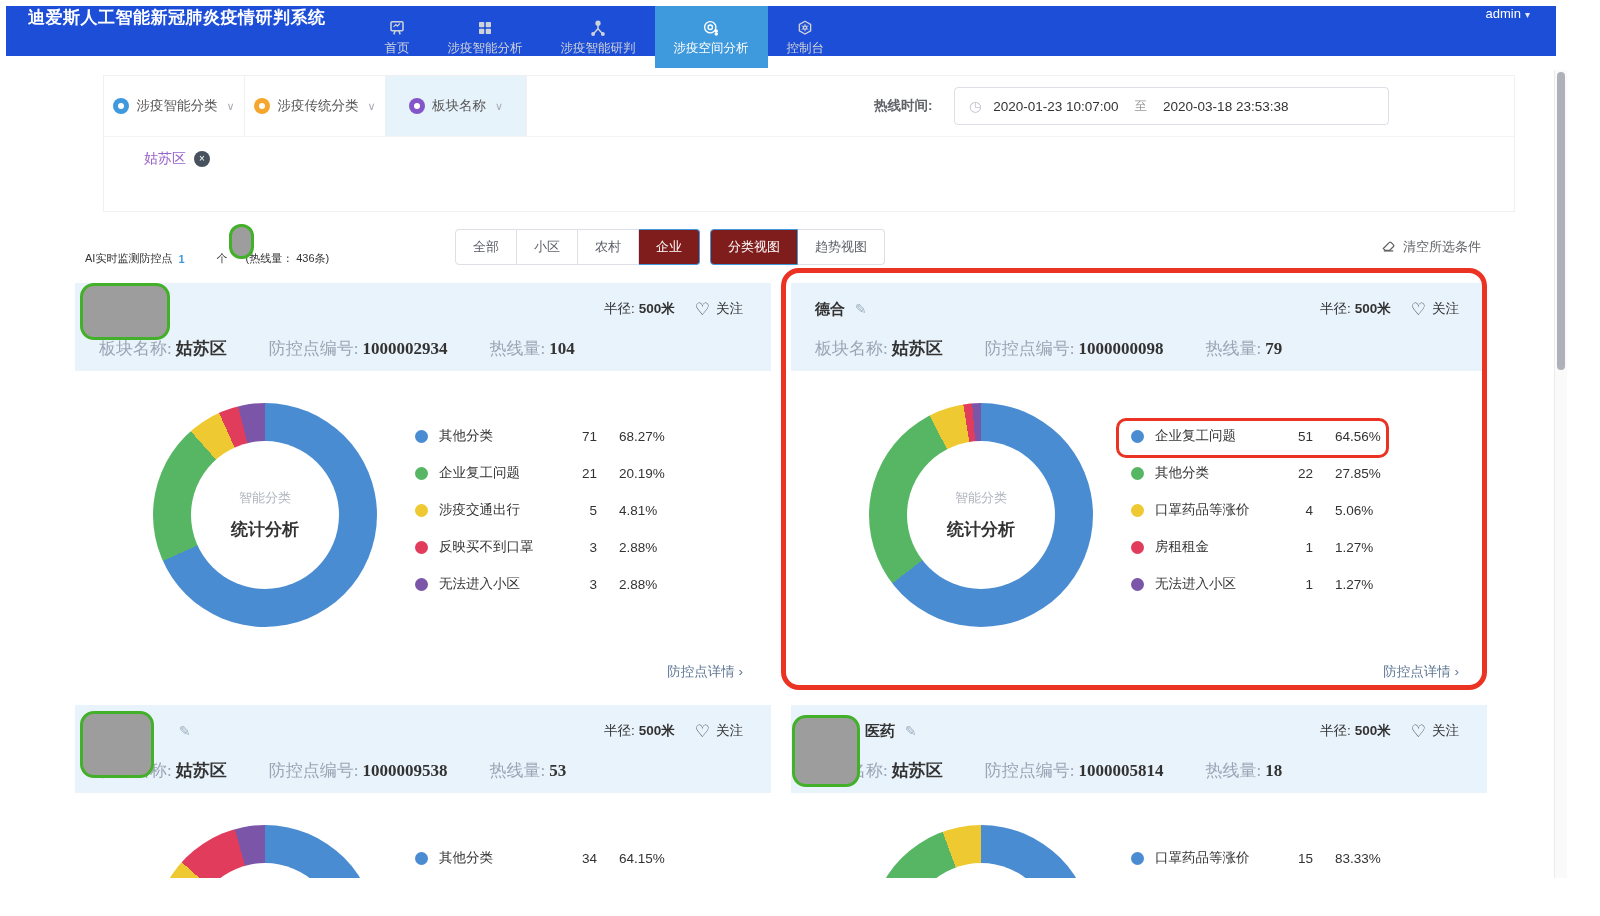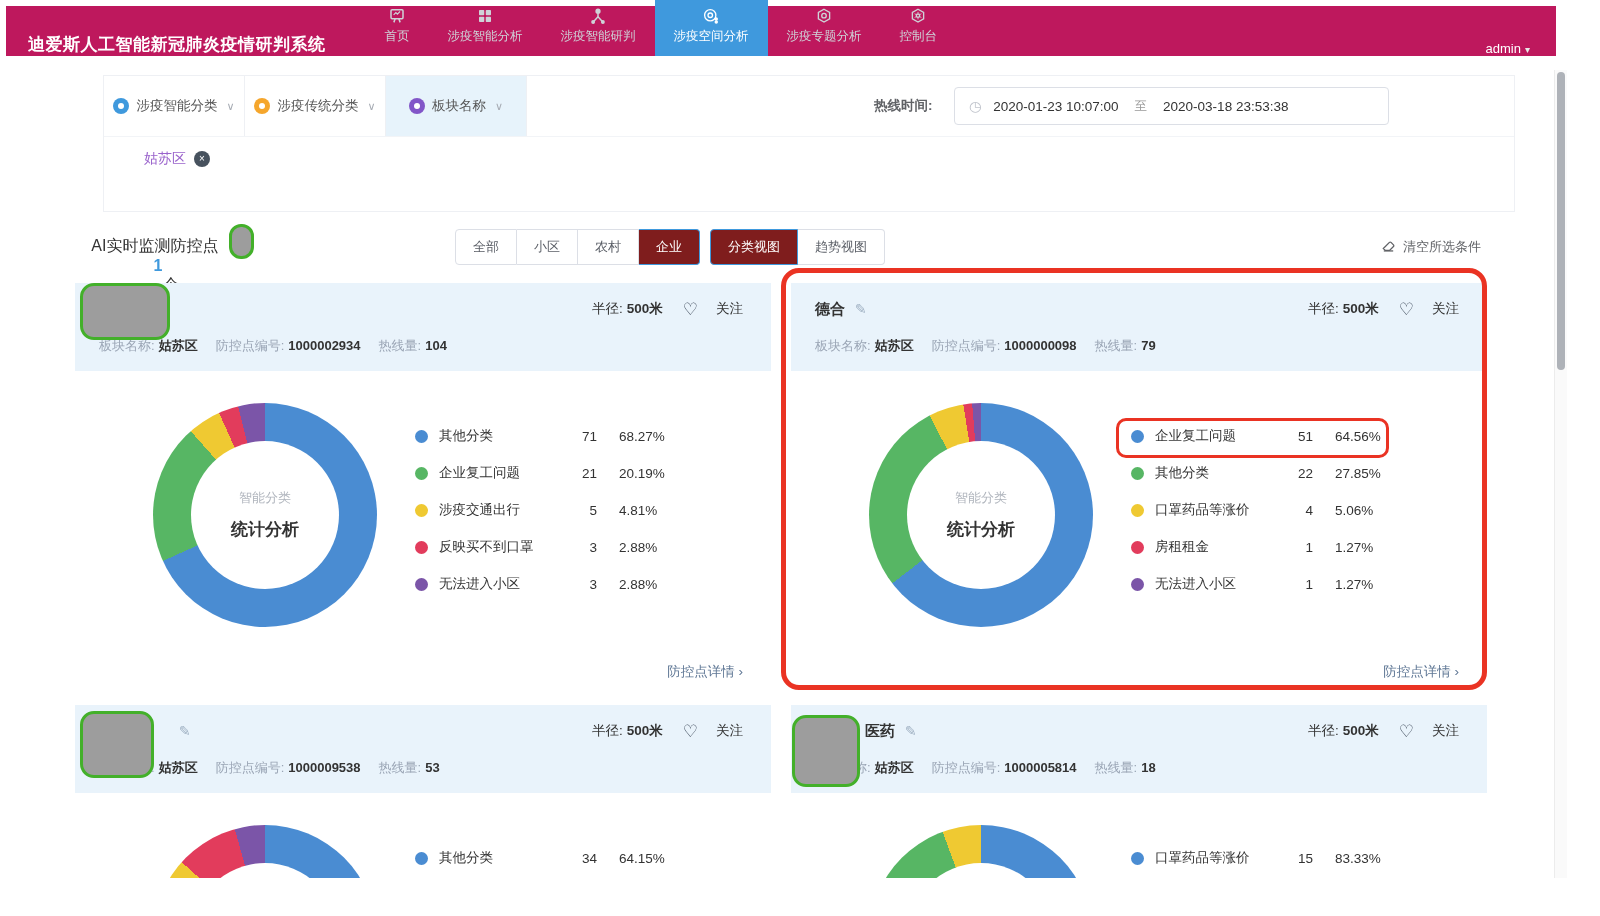--- a/index.html
+++ b/index.html
@@ -1,20 +1,20 @@
 <!DOCTYPE html>
 <html><head>
 <meta charset="utf-8">
 <style>
   html,body{margin:0;padding:0;background:#fff;}
   body{font-family:"Liberation Sans","DejaVu Sans",sans-serif;color:#333;}
   .page{position:relative;width:1600px;height:916px;background:#fff;overflow:hidden;}
 
   
-  .nav{position:absolute;left:6px;top:6px;width:1550px;height:50px;background:#be185d;display:flex;align-items:flex-end;box-sizing:border-box;}
+  .nav{position:absolute;left:6px;top:6px;width:1550px;height:50px;background:#1d4ed8;display:flex;align-items:flex-start;box-sizing:border-box;}
   .brand{color:#fff;font-size:17px;font-weight:bold;margin-left:22px;letter-spacing:.5px;white-space:nowrap;}
   .nav-items{display:flex;height:62px;margin-left:40px;}
   .nav-item{height:62px;padding:0 19px;display:flex;flex-direction:column;align-items:center;justify-content:center;color:#cfd3d8;cursor:pointer;}
   .nav-item .ico{height:20px;display:flex;align-items:center;justify-content:center;font-size:16px;line-height:20px;margin-bottom:2px;}
   .nav-item .ico svg{width:18px;height:18px;}
   .nav-item .lbl{font-size:12.5px;white-space:nowrap;}
   .nav-item.active{background:#3f99dd;color:#fff;}
   .nav-user{margin-left:auto;margin-right:26px;color:#fff;font-size:13px;white-space:nowrap;cursor:pointer;}
   .nav-user .caret{font-size:10px;margin-left:4px;color:#e8e8e8;}
 
@@ -29,43 +29,43 @@
   .time-label{position:absolute;left:770px;top:21px;font-size:13.5px;color:#606266;font-weight:bold;}
   .time-box{position:absolute;left:850px;top:11px;width:435px;height:38px;border:1px solid #dcdfe6;border-radius:4px;display:flex;align-items:center;box-sizing:border-box;font-size:13.5px;color:#333;cursor:text;background:#fff;}
   .time-box .clk{color:#c0c4cc;margin:0 12px 0 14px;font-size:14px;}
   .time-box .sep{color:#999;margin:0 16px;font-size:12.5px;}
   .tag{position:absolute;left:40px;top:74px;display:flex;align-items:center;gap:8px;}
   .tag .t-name{color:#9a63cc;font-size:14px;}
   .tag .t-close{width:16px;height:16px;border-radius:50%;background:#47525e;color:#fff;font-size:10px;line-height:16px;text-align:center;cursor:pointer;}
 
   
   .toolbar{position:absolute;left:75px;top:225px;width:1412px;height:44px;}
-  .tb-left{position:absolute;left:10px;top:11px;display:flex;align-items:center;font-size:16px;color:#333;flex-direction:column;}
+  .tb-left{position:absolute;left:10px;top:26px;display:flex;align-items:center;font-size:11px;color:#333;}
   .tb-left .cnt{color:#3f99dd;margin-left:6px;font-weight:bold;}
   .tb-left .unit{margin-left:32px;}
   .tb-left .hot{margin-left:18px;}
   .segs{position:absolute;left:380px;top:4px;display:flex;}
   .seg{height:34px;line-height:34px;padding:0 17px;border:1px solid #dcdfe6;border-left:none;background:#fff;font-size:13px;color:#5a5e66;cursor:pointer;white-space:nowrap;}
   .seg:first-child{border-left:1px solid #dcdfe6;border-radius:4px 0 0 4px;}
   .seg:last-child{border-radius:0 4px 4px 0;}
   .seg.active{background:#7f1d1d;border-color:#3f99dd;color:#fff;}
   .views{position:absolute;left:635px;top:4px;display:flex;}
   .clear{position:absolute;right:6px;top:13px;display:flex;align-items:center;gap:7px;font-size:13px;color:#606266;cursor:pointer;}
 
   
   .card{position:absolute;width:696px;height:410px;background:#fff;}
   .card-header{height:88px;background:#e9f3fb;box-sizing:border-box;padding:0 28px 0 24px;position:relative;}
   .ch-row1{position:absolute;left:24px;right:28px;top:14px;height:24px;display:flex;align-items:center;}
   .c-title{font-size:15px;font-weight:bold;color:#333;}
   .c-edit{font-size:14px;color:#9fb0c2;margin-left:10px;cursor:pointer;}
   .ch-right{margin-left:auto;display:flex;align-items:center;font-size:13.5px;color:#333;}
   .r-val{font-weight:bold;margin-left:4px;}
   .heart{font-size:17px;color:#3c4858;margin-left:20px;cursor:pointer;}
-  .follow{margin-left:18px;cursor:pointer;}
-  .ch-row2{position:absolute;left:24px;right:28px;top:54px;display:flex;gap:18px;font-size:13px;white-space:nowrap;}
+  .follow{margin-left:6px;cursor:pointer;}
+  .ch-row2{position:absolute;left:24px;right:28px;top:54px;display:flex;gap:42px;font-size:17px;white-space:nowrap;font-family:Liberation Serif, serif;}
   .f-label{color:#9aa5b5;}
   .f-val{color:#333;font-weight:bold;margin-left:4px;}
   .card-body{position:relative;height:322px;}
   .donut{position:absolute;left:78px;top:32px;width:224px;height:224px;border-radius:50%;}
   .hole{position:absolute;left:38px;top:38px;width:148px;height:148px;border-radius:50%;background:#fff;display:flex;flex-direction:column;align-items:center;justify-content:center;}
   .hl1{font-size:13px;color:#b0b5bd;margin-bottom:11px;}
   .hl2{font-size:17px;font-weight:bold;color:#333;}
   .legend{position:absolute;left:340px;top:55px;}
   .lg-row{display:flex;align-items:center;height:20px;margin-bottom:17px;font-size:13.5px;color:#333;cursor:pointer;}
   .lg-dot{width:13px;height:13px;border-radius:50%;margin-right:11px;flex:0 0 13px;}
@@ -131,29 +131,20 @@
               <circle cx="19" cy="16" r="1.4" fill="currentColor"></circle>
               <circle cx="19" cy="20" r="1.4" fill="currentColor"></circle>
             </svg>
           </span>
           <span class="lbl">涉疫空间分析</span>
         </div>
         <div class="nav-item">
           <span class="ico">
             <svg viewBox="0 0 24 24" fill="none" stroke="currentColor" stroke-width="1.8">
               <path d="M12 3l7.5 4.3v8.4L12 20l-7.5-4.3V7.3z"></path>
-              <circle cx="12" cy="11.5" r="3"></circle>
-            </svg>
-          </span>
-          <span class="lbl">涉疫专题分析</span>
-        </div>
-        <div class="nav-item">
-          <span class="ico">
-            <svg viewBox="0 0 24 24" fill="none" stroke="currentColor" stroke-width="1.8">
-              <path d="M12 3l7.5 4.3v8.4L12 20l-7.5-4.3V7.3z"></path>
               <circle cx="12" cy="11.5" r="2.2"></circle>
               <path d="M12 6.5v2M12 14.5v2M7.5 9l1.8 1M14.7 13l1.8 1M7.5 14l1.8-1M14.7 10l1.8-1" stroke-width="1.2"></path>
             </svg>
           </span>
           <span class="lbl">控制台</span>
         </div>
       </div>
     <div class="nav-user">
       <span>admin</span><span class="caret">▾</span>
     </div>

